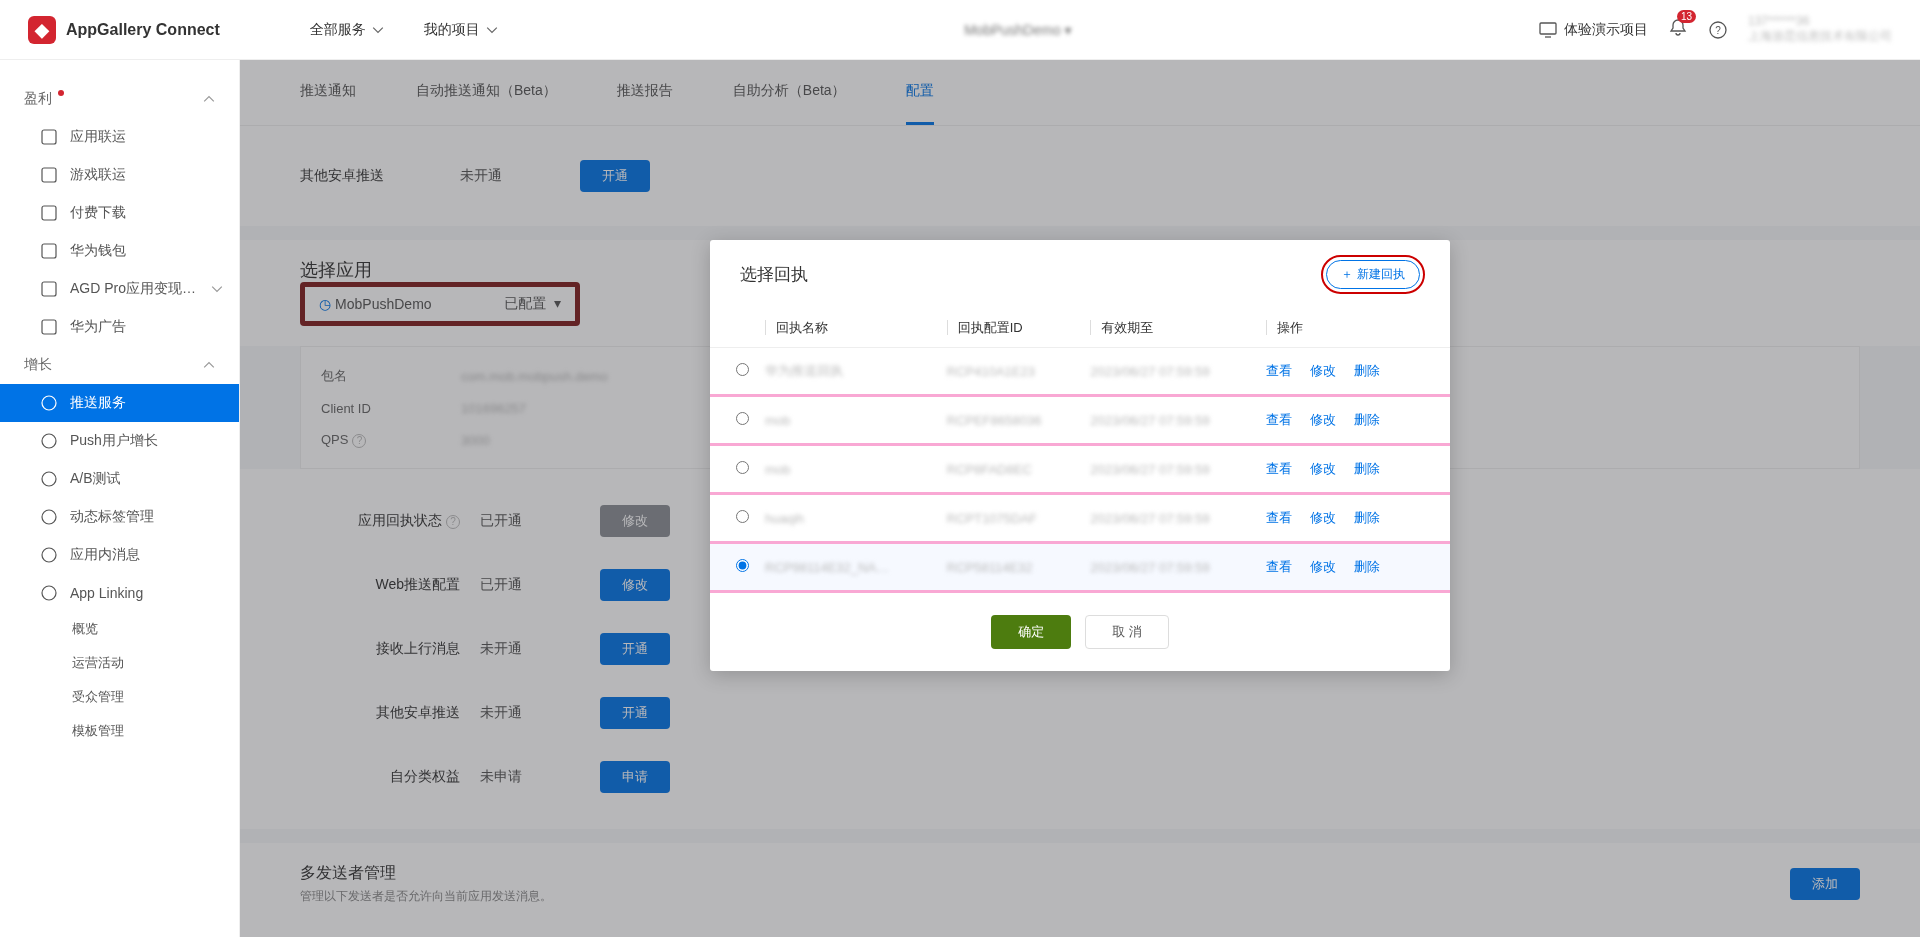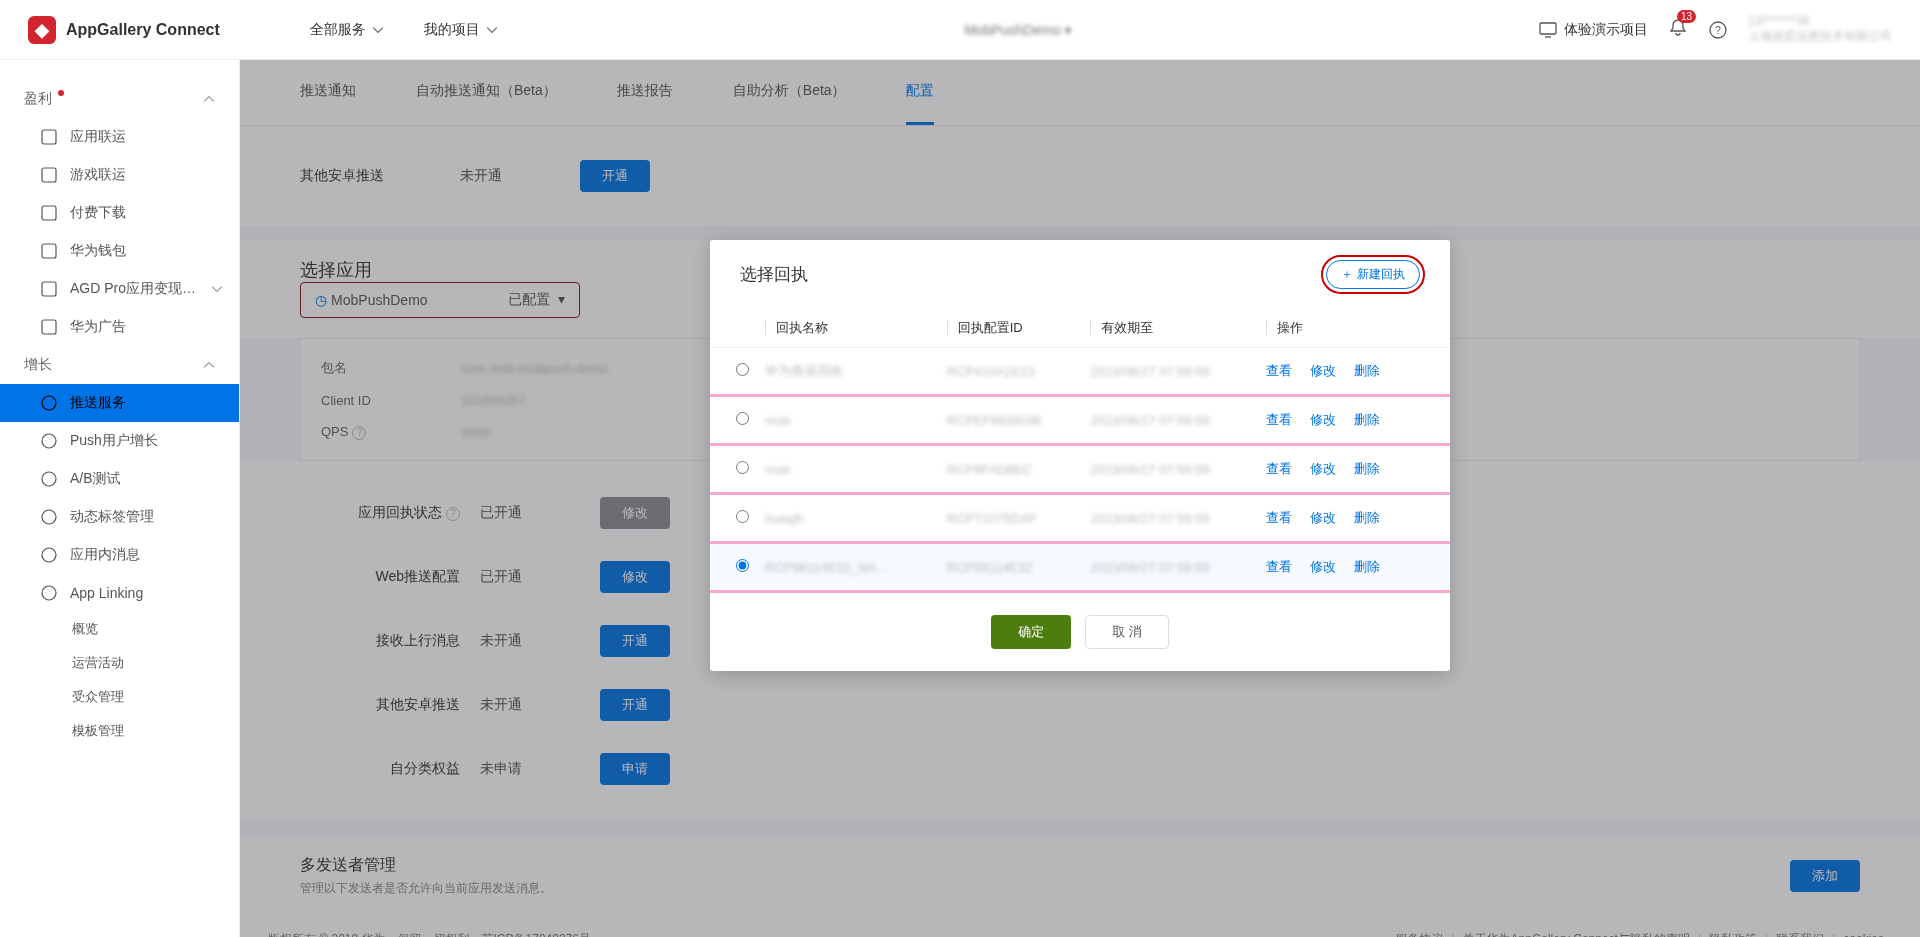--- a/index.html
+++ b/index.html
@@ -18,38 +18,38 @@
 .badge{position:absolute;top:-8px;right:-8px;background:#d32530;color:#fff;border-radius:8px;font-size:10px;padding:1px 4px}
 .hacct{display:flex;flex-direction:column;font-size:12px;color:#bbb;filter:blur(2px)}
 .chev{width:12px;height:12px}
 
 
 .wrap{display:flex;height:877px}
 .side{width:240px;border-right:1px solid #eee;overflow-y:auto;padding-top:20px}
 .sgrp{padding:10px 24px;color:#666;display:flex;align-items:center;justify-content:space-between;font-size:14px}
 .sgrp-dot::after{content:"";display:inline-block;width:6px;height:6px;background:#d32530;border-radius:50%;margin-left:6px;vertical-align:top}
 .sitem{padding:10px 16px 10px 40px;display:flex;align-items:center;gap:12px;color:#555;cursor:pointer;font-size:14px}
-.sitem.active{background:#0073e6;color:#000000}
+.sitem.active{background:#0073e6;color:#ffffff}
 .sitem .sicon{width:18px;height:18px;flex-shrink:0}
 .subitem{padding:8px 16px 8px 72px;color:#555;font-size:13px;cursor:pointer}
 
 
 .main{flex:1;background:#f6f7f9;display:flex;flex-direction:column;position:relative}
 .tabs{background:#fff;display:flex;gap:60px;padding:0 60px;border-bottom:1px solid #eee}
 .tab{padding:22px 0;color:#555;cursor:pointer;border-bottom:3px solid transparent}
 .tab.active{color:#0073e6;border-bottom-color:#0073e6}
 .panel{background:#fff;margin:0;padding:20px 60px}
 .row{display:flex;align-items:center;padding:14px 0}
 .row .lbl{width:160px;color:#333;font-size:14px}
 .row .val{width:120px;color:#555}
 .btn{background:#0073e6;color:#fff;border:none;border-radius:4px;padding:7px 22px;font-size:13px;cursor:pointer}
 .btn.gray{background:#8a8e94}
 .sec-title{font-size:18px;padding:18px 60px 0;background:#fff;margin-top:14px}
 .appsel{background:#fff;padding:0 60px 20px}
-.appsel-box{border:1px solid #7f1d1d;border-radius:4px;padding:8px 14px;display:inline-flex;align-items:center;gap:10px;min-width:280px;justify-content:space-between;color:#555}
+.appsel-box{border:5px solid #7f1d1d;border-radius:4px;padding:8px 14px;display:inline-flex;align-items:center;gap:10px;min-width:280px;justify-content:space-between;color:#555}
 .info-card{background:#fff;margin:0 60px;border:1px solid #eee;padding:12px 20px}
 .info-row{display:flex;padding:8px 0;font-size:13px;align-items:center}
 .info-row .k{width:140px;color:#666}
 .info-row .v{color:#bbb;filter:blur(2px)}
 .form-area{background:#fff;padding:20px 60px}
 .form-row{display:flex;align-items:center;padding:16px 0}
 .form-row .flbl{width:180px;text-align:right;padding-right:20px;color:#333;font-size:14px}
 .form-row .fval{width:120px;color:#555}
 .multi{background:#fff;margin-top:14px;padding:20px 60px;display:flex;justify-content:space-between;align-items:center}
 

